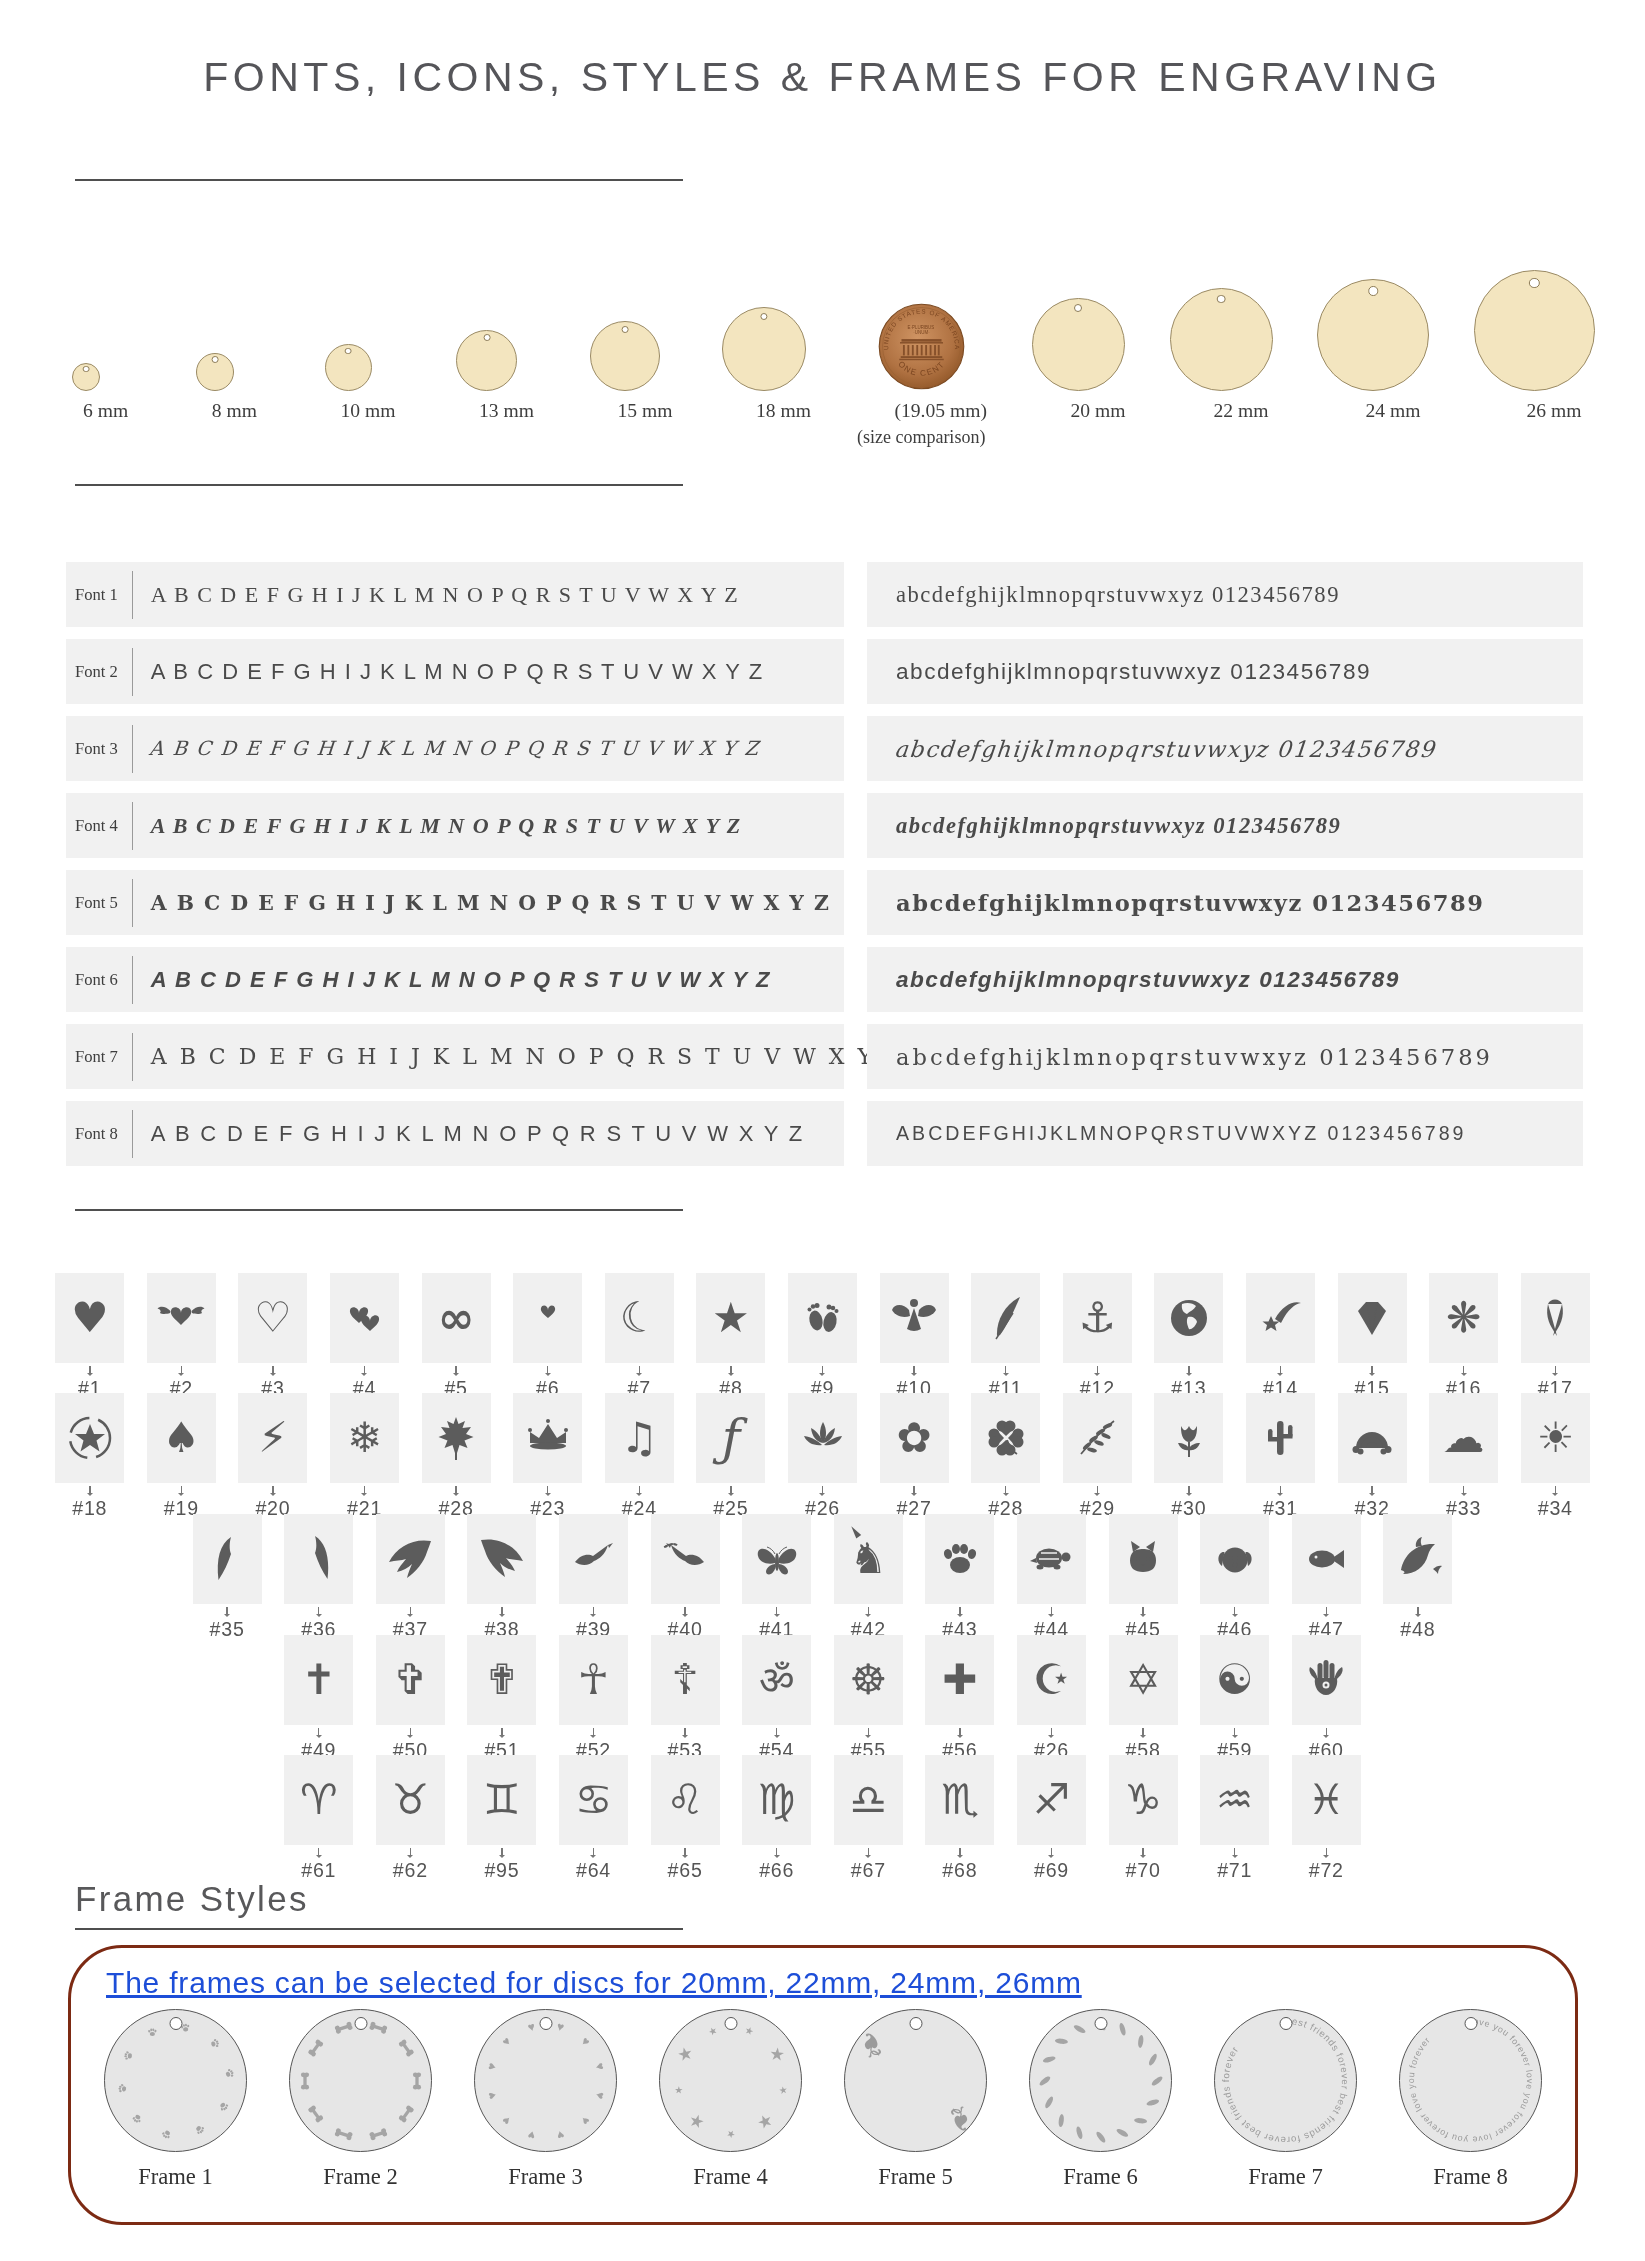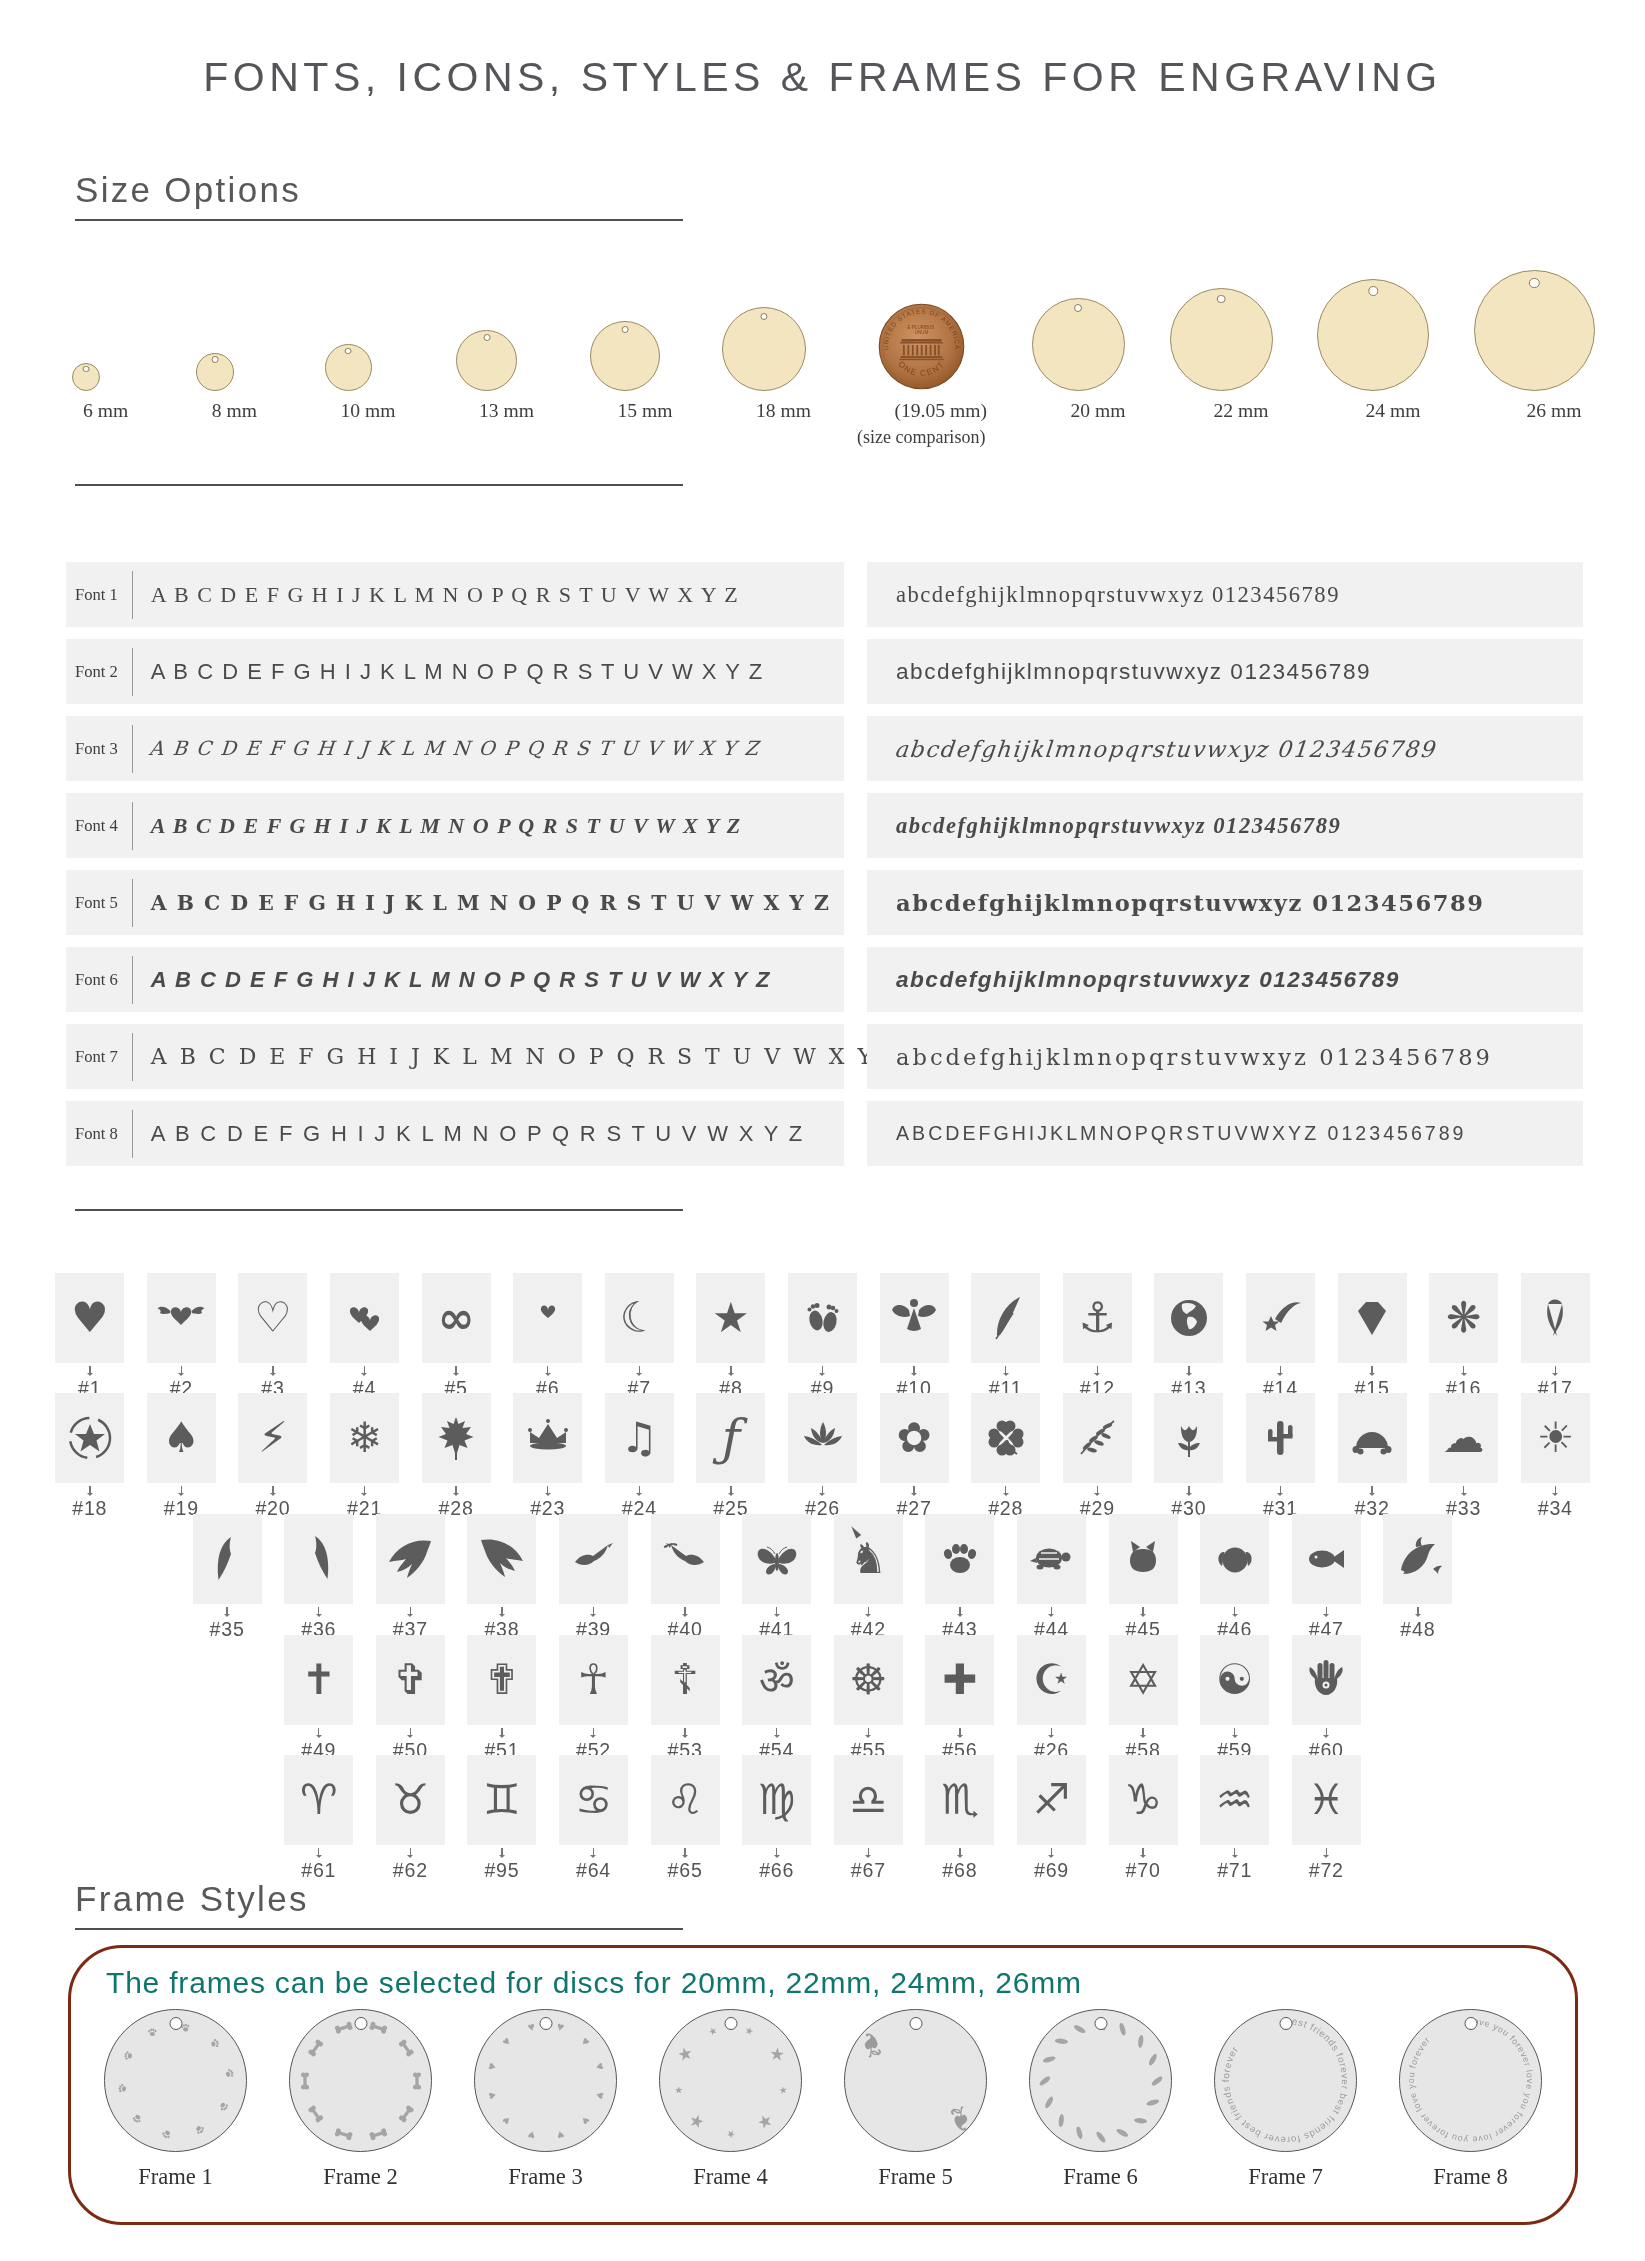--- a/index.html
+++ b/index.html
@@ -54,21 +54,21 @@
     border-right:3.8px solid transparent;border-bottom:13.6px solid #5c5c5c;transform:rotate(-35deg);}
   [data-name="icon-treble-clef"] .glyph{font-family:"DejaVu Serif",serif;font-style:italic;font-size:50px;}
   [data-name="icon-infinity"] .glyph{font-weight:bold;font-size:44px;}
   [data-name="icon-crescent-moon"] .glyph{display:inline-block;transform:rotate(-12deg);}
   [data-name="icon-om"] .glyph{font-size:39px;}
   .svgicon{fill:#5c5c5c;stroke:none;}
 
   
   .frame-box{position:absolute;left:68px;top:1945px;width:1510px;height:280px;
     border:3.8px solid #7c2a13;border-radius:54px;box-sizing:border-box;}
-  .frame-note{margin:18px 0 0 35px;font:300 30px "Liberation Sans",sans-serif;letter-spacing:0.8px;color:#0f766e;}
+  .frame-note{margin:18px 0 0 35px;font:300 30px "Liberation Sans",sans-serif;letter-spacing:0.8px;color:#1d4ed8;text-decoration:underline;}
   .frames-row{display:flex;justify-content:space-between;margin:9px 33px 0 33px;}
   .frame-item{display:flex;flex-direction:column;align-items:center;}
   .frame-disc{width:143px;height:143px;border-radius:50%;background:#e6e6e6;border:1.1px solid #565656;
     position:relative;box-sizing:border-box;}
   .frame-disc .hole{position:absolute;top:6.8px;left:50%;transform:translateX(-50%);width:13px;height:13px;
     background:#fff;border:1.1px solid #565656;border-radius:50%;box-sizing:border-box;z-index:3;}
   .frame-label{margin-top:12px;font:22.6px "Liberation Serif",serif;color:#333;}
   .ringit{position:absolute;left:50%;top:50%;color:#a5a5a5;line-height:1;}
   .ringit svg{display:block;}
   .ringit svg *{fill:#a5a5a5;}
@@ -76,21 +76,20 @@
   .sprig{position:absolute;font-size:36px;color:#9b9b9b;line-height:1;}
   .ringtext{position:absolute;left:0;top:0;width:100%;height:100%;}
   .ringtext text{font-family:"Liberation Sans",sans-serif;}
 </style>
 </head>
 <body data-name="engraving-options-sheet">
 
 <div class="page-title" data-name="page-title">FONTS, ICONS, STYLES &amp; FRAMES FOR ENGRAVING</div>
 
 <div class="sec" style="top:170px;" data-name="size-options-section-header">
-  <div class="sec-h" data-name="size-options-heading">Size Options</div>
   <div class="sec-underline" data-name="size-options-underline"></div>
 </div>
 <div class="sizes-row" id="sizes-row" data-name="size-options-row">
     <div class="size-item" data-name="size-item-6">
       <div class="disc" data-name="engraving-disc-6mm" style="height: 28px; width: 28px;">
         <div class="hole" data-name="disc-hole" style="height: 6.8px; width: 6.8px; top: 1.5px;"></div>
       </div>
       <div class="size-label" data-name="size-label">6 mm</div>
     </div>
     <div class="size-item" data-name="size-item-8">

